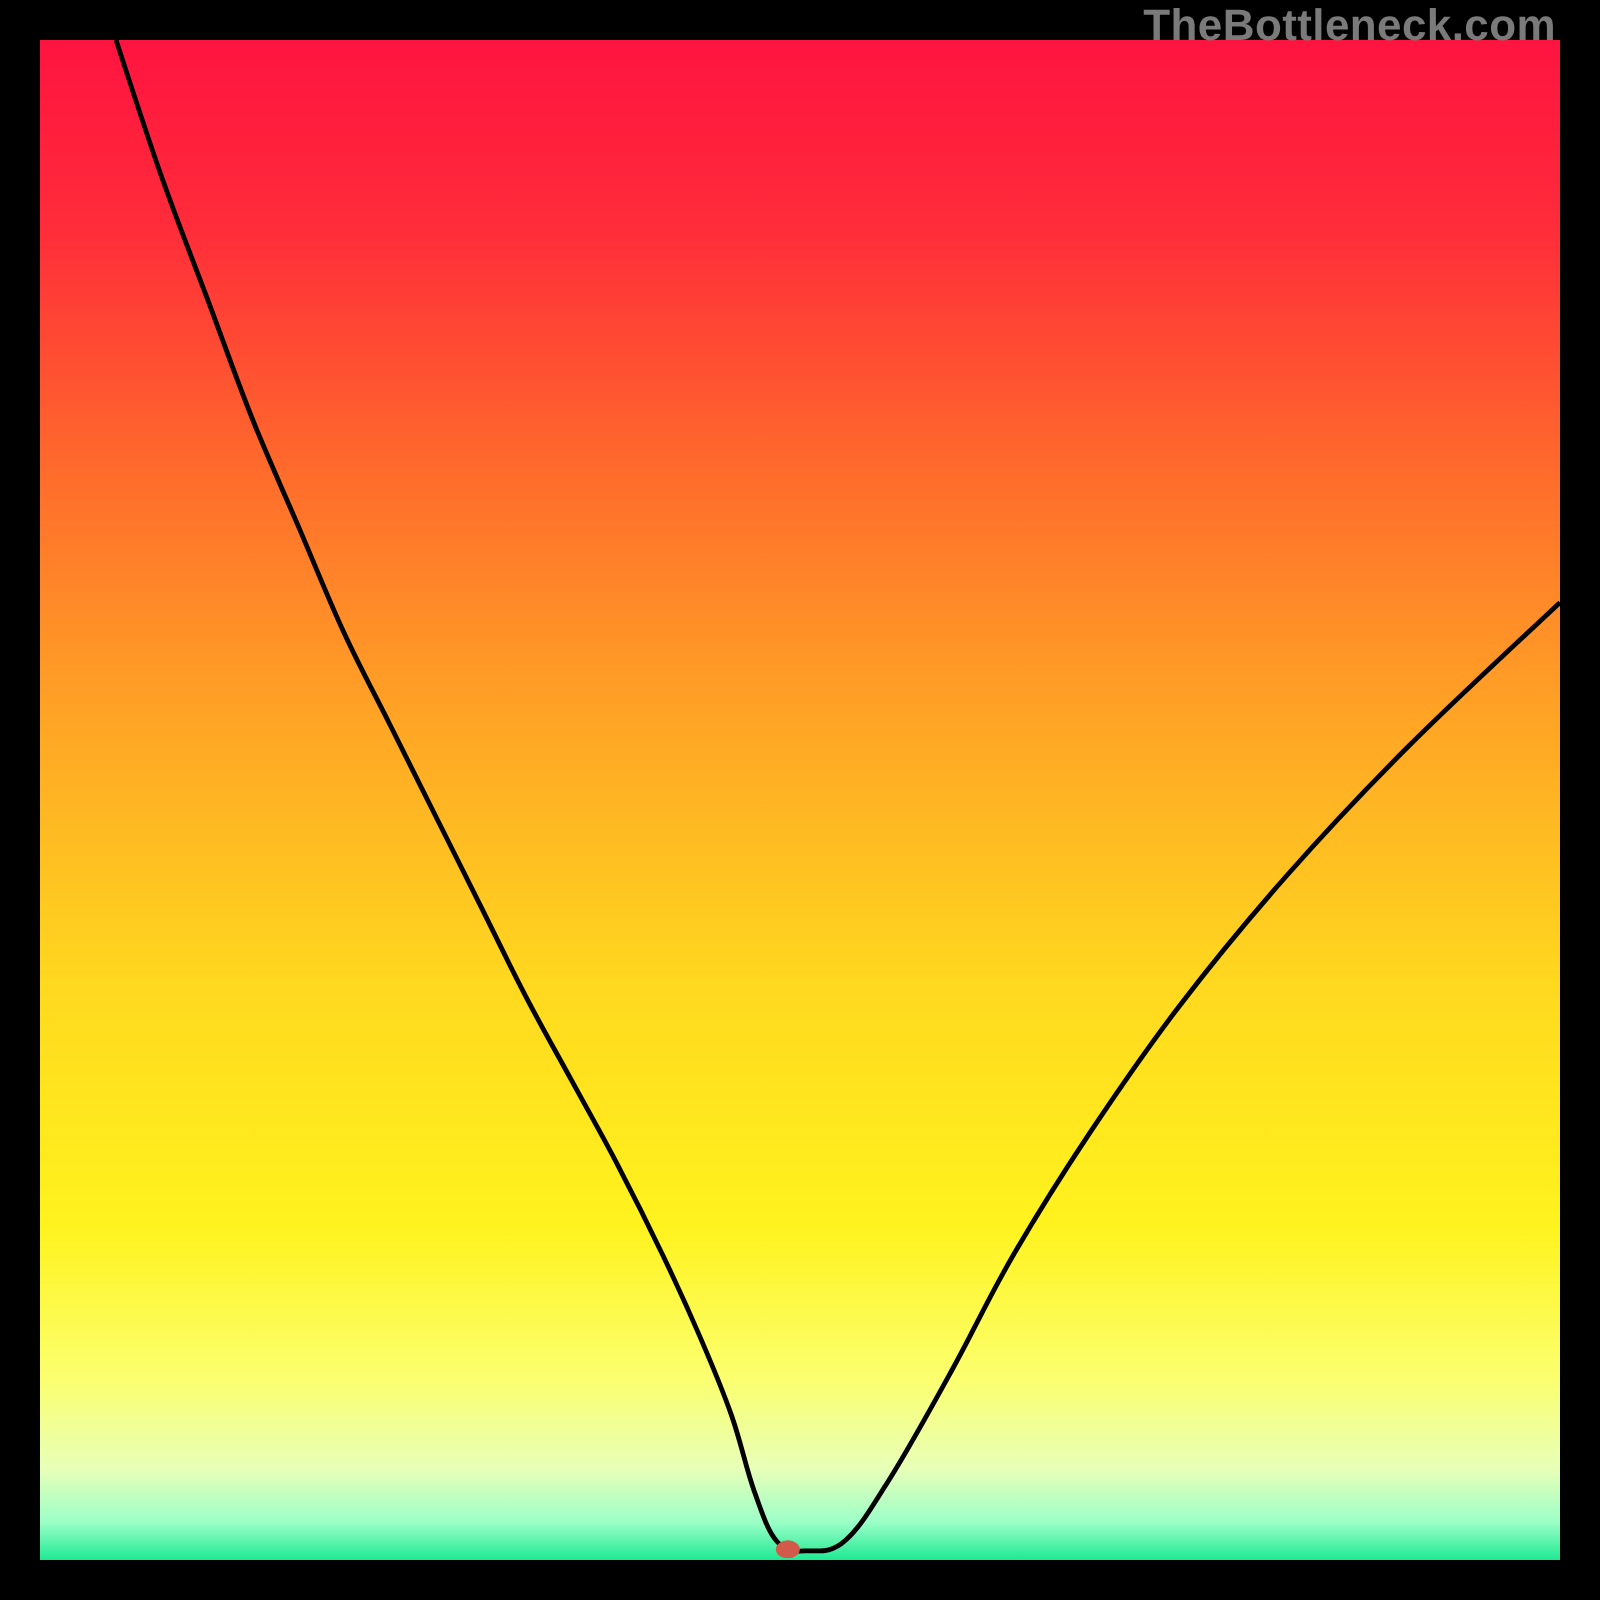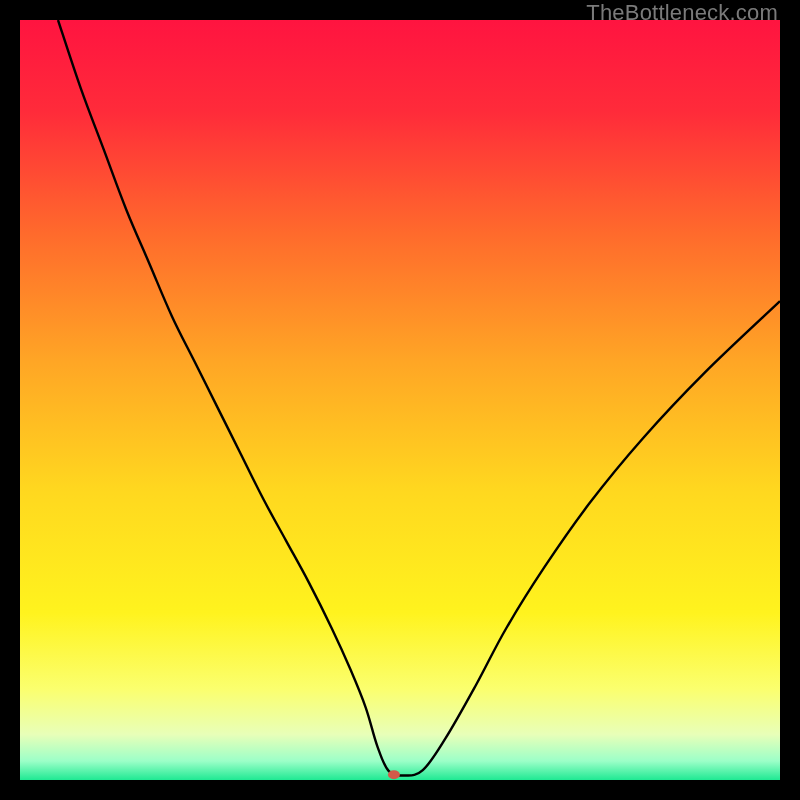--- a/index.html
+++ b/index.html
@@ -25,21 +25,21 @@
     top: 0;
     width: 760px;
     height: 760px;
   }
   .watermark {
     position: absolute;
     top: 0px;
     right: 22px;
     color: #7a7a7a;
     font-size: 22px;
-    font-weight: 400;
+    font-weight: 700;
     letter-spacing: 0.2px;
     user-select: none;
   }
   svg { display: block; }
 </style>
 </head>
 <body>
 
 <div class="frame">
   <svg class="plot" viewBox="0 0 760 760">

